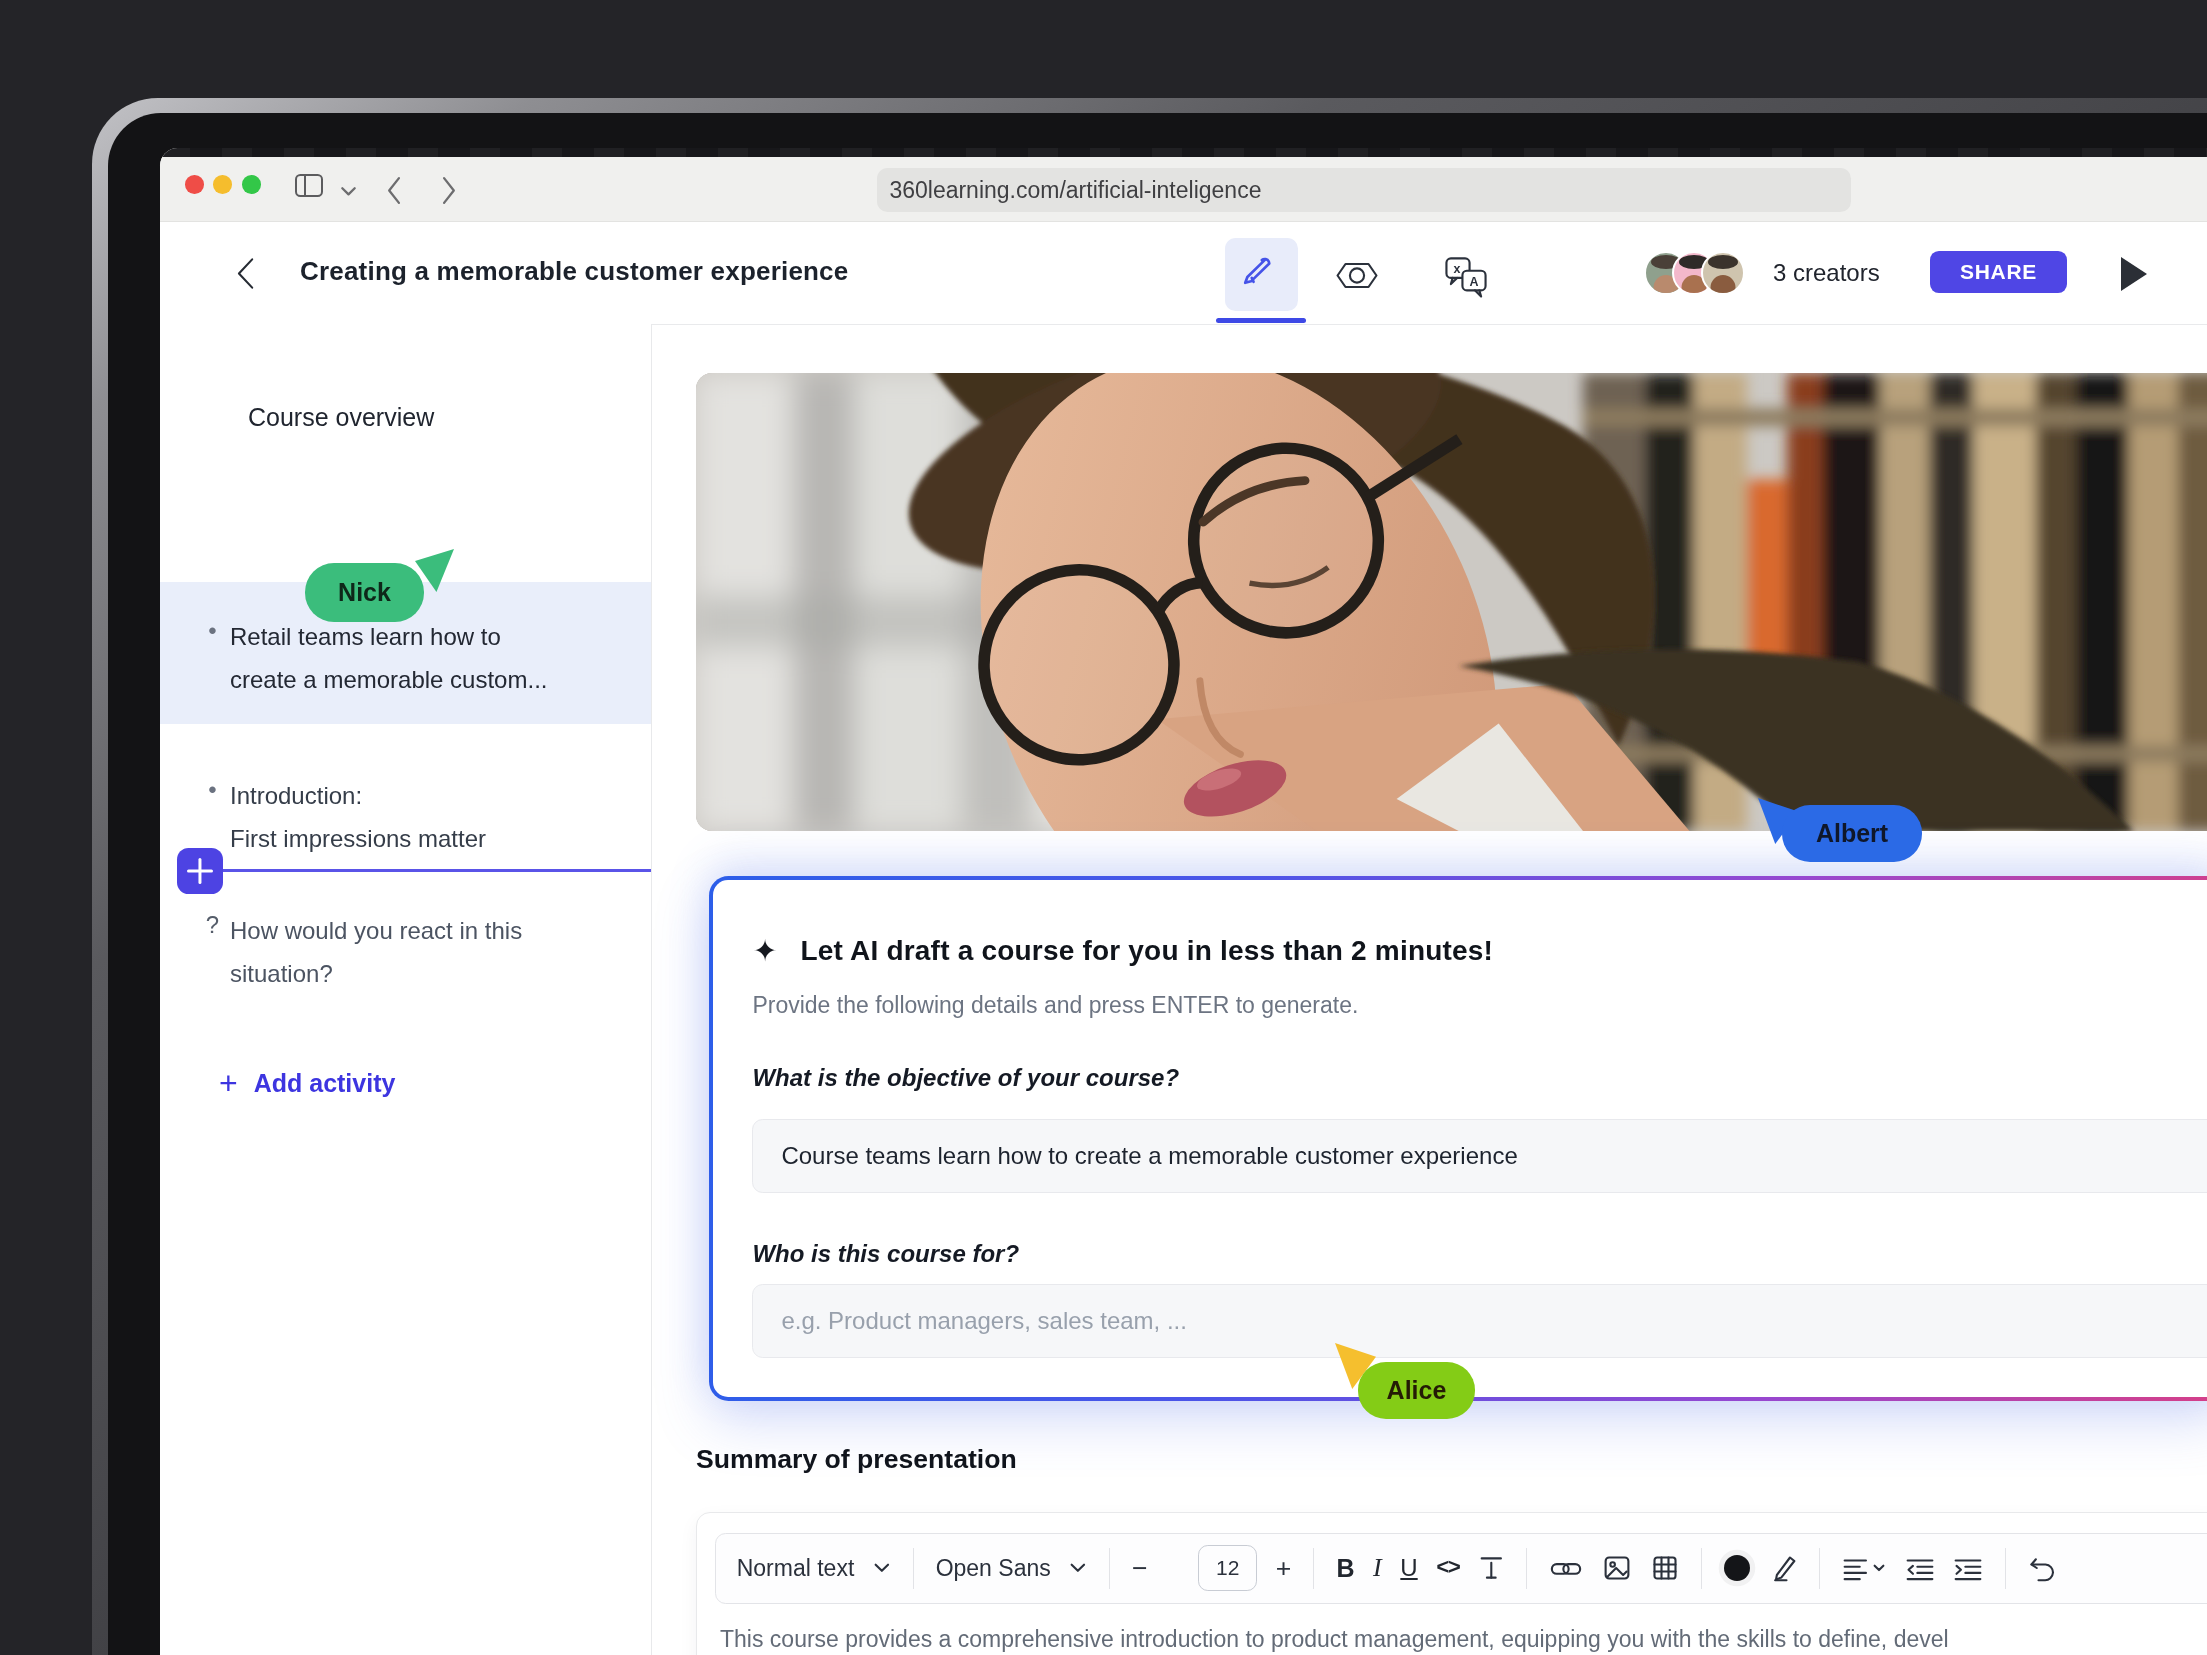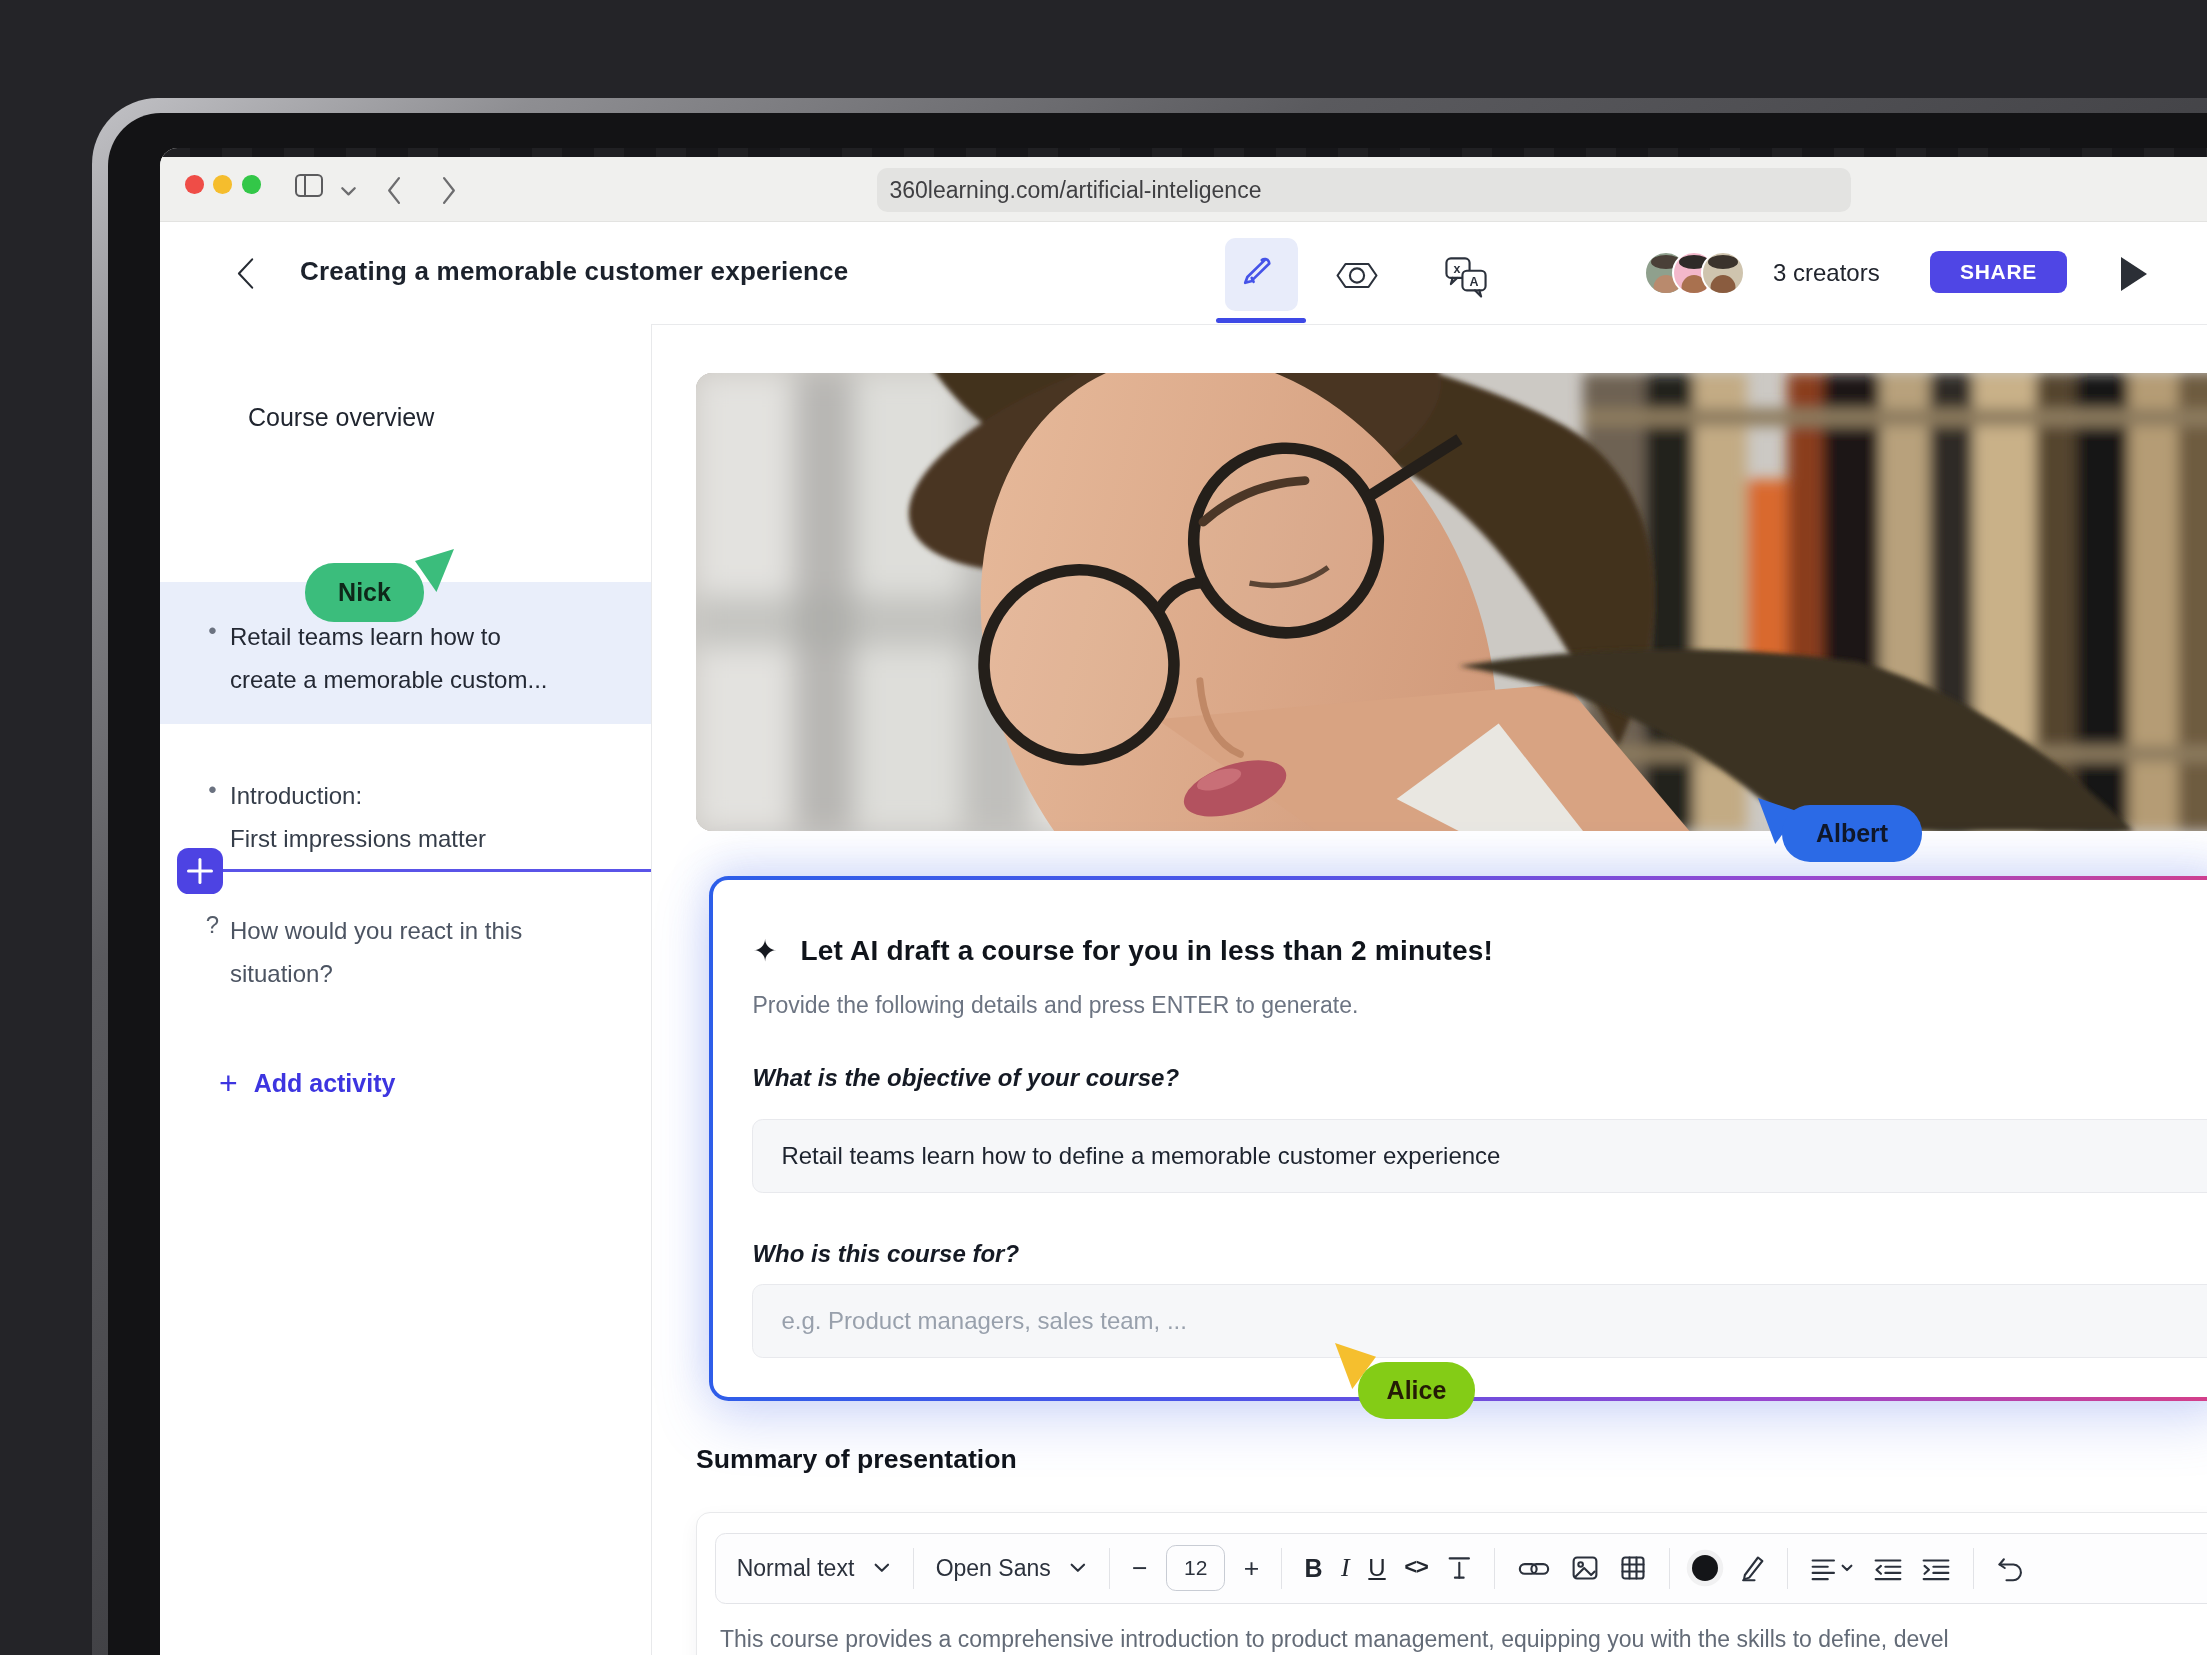--- a/index.html
+++ b/index.html
@@ -105,21 +105,21 @@
   
   .summary-h{position:absolute;left:536px;top:1296px;font-size:26.6px;font-weight:700;color:#10141c;}
   .editor-card{position:absolute;left:536px;top:1364px;width:1529px;height:319px;background:#fff;
                border:0.9px solid #e8e9eb;border-radius:14px;box-shadow:0 7px 19.5px rgba(20,30,60,.05);}
   .toolbar{position:absolute;left:17.7px;right:-26.6px;top:19.5px;height:71px;border:0.9px solid #e3e4e8;border-radius:10.6px;
            background:#fdfdfe;display:flex;align-items:center;padding:0 21px;gap:18.6px;white-space:nowrap;overflow:hidden;}
   .tb-txt{font-size:23px;color:#2b313c;}
   .tb-div{width:0.9px;height:41px;background:#e2e3e7;flex:none;margin:0 3.5px;}
   .tb-ico{display:flex;align-items:center;justify-content:center;flex:none;}
   .sizebox{width:59px;height:46px;border:1.8px solid #c8ccd4;border-radius:9.8px;display:flex;align-items:center;
-           justify-content:center;font-size:21px;color:#2b313c;}
+           justify-content:center;font-size:21px;color:#2b313c;margin-left:32px;}
   .pm{font-size:26.6px;color:#2b313c;}
   .tb-b{font-size:25px;font-weight:700;color:#22272f;}
   .tb-i{font-family:"Liberation Serif",serif;font-style:italic;font-size:26px;color:#22272f;}
   .tb-u{font-size:24px;text-decoration:underline;color:#22272f;}
   .tb-code{font-family:"Liberation Mono",monospace;font-size:22px;font-weight:700;color:#22272f;letter-spacing:-1.8px;}
   .blackdot{width:26.6px;height:26.6px;border-radius:50%;background:#141518;box-shadow:0 0 0 5.3px #f1f1f2;}
   .editor-body{position:absolute;left:23px;right:-26.6px;top:113px;font-size:23px;color:#636b77;white-space:nowrap;overflow:hidden;}
 
   .ic{stroke:#2b313c;stroke-width:2.4;fill:none;stroke-linecap:round;stroke-linejoin:round;}
   .ic-dark{stroke:#262b33;}
@@ -330,21 +330,21 @@
     <div class="ai-wrap">
       <div class="ai-card">
         <div class="ai-titlerow">
           <span class="sparkle">✦</span>
           <span class="ai-title">Let AI draft a course for you in less than 2 minutes!</span>
         </div>
         <div class="ai-sub">Provide the following details and press ENTER to generate.</div>
 
         <div class="ai-label lab1">What is the objective of your course?</div>
         <div class="ai-input inp1">
-          <span>Retail teams learn how to define a memorable customer experience</span>
+          <span>Course teams learn how to create a memorable customer experience</span>
         </div>
 
         <div class="ai-label lab2">Who is this course for?</div>
         <div class="ai-input inp2">
           <span class="ph">e.g. Product managers, sales team, ...</span>
         </div>
       </div>
     </div>
 
     <div class="cursor-tri alice-tri"></div>

